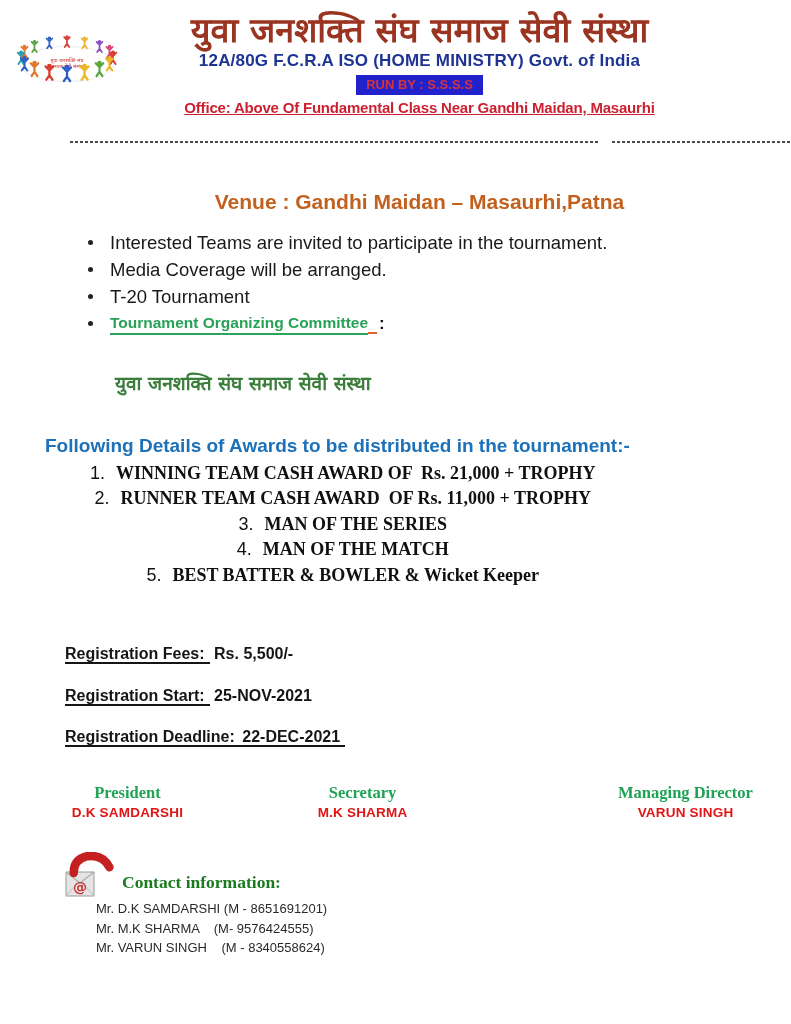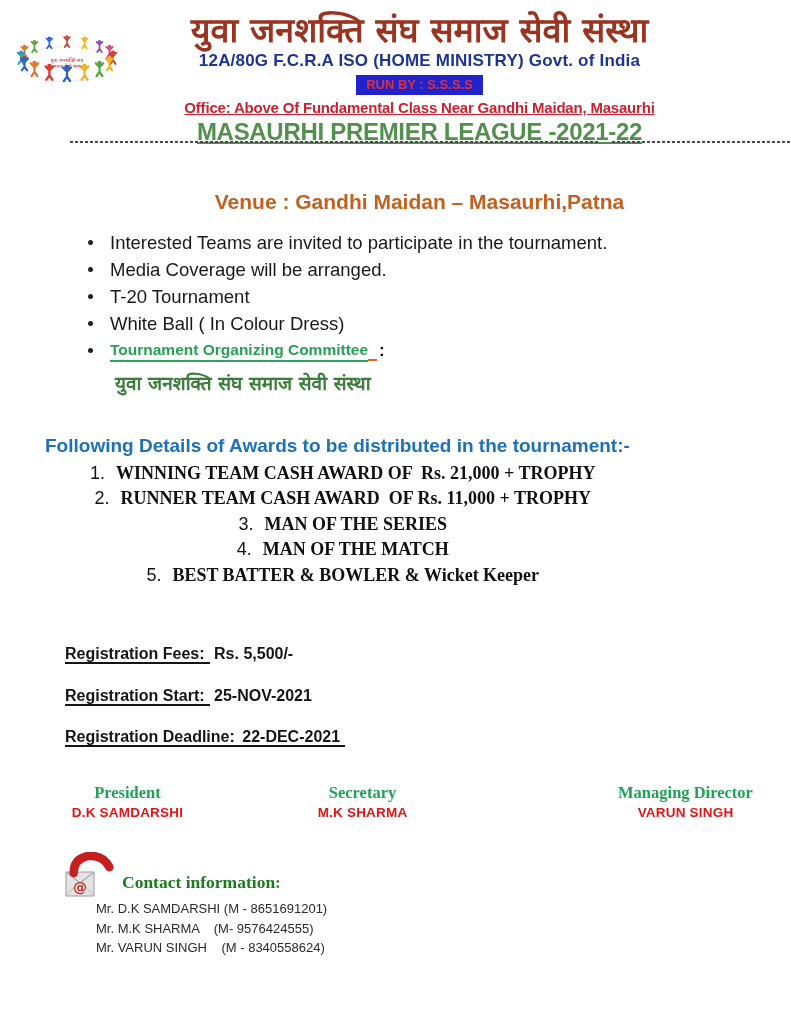--- a/index.html
+++ b/index.html
@@ -104,21 +104,20 @@
       <use href="#pf" transform="translate(69.6,53.7) scale(1.08)" style="color:#eeb320"></use>
       <use href="#pf" transform="translate(52,55) scale(1.1)" style="color:#2a5fc4"></use>
     </svg>
   </div>
 
   <div class="header">
     <div class="org-name">युवा जनशक्ति संघ समाज सेवी संस्था</div>
     <div class="credentials">12A/80G F.C.R.A ISO (HOME MINISTRY) Govt. of India</div>
     <div><span class="run-by">RUN BY : S.S.S.S</span></div>
     <div class="office-line">Office: Above Of Fundamental Class Near Gandhi Maidan, Masaurhi</div>
-    <div class="league-title">MASAURHI PREMIER LEAGUE -2021-22</div>
   </div>
 
   <div class="sep">
     <div class="seg1"></div>
       <div class="gap"></div>
       <div class="seg2"></div>
   </div>
 
 
   <div class="venue">
@@ -127,23 +126,20 @@
 
   <ul class="bullets">
     <li>
         <span>Interested Teams are invited to participate in the tournament.</span>
       </li>
     <li>
         <span>Media Coverage will be arranged.</span>
       </li>
     <li>
         <span>T-20 Tournament</span>
-      </li>
-    <li>
-        <span>White Ball ( In Colour Dress)</span>
       </li>
     <li>
       <span class="committee-label">Tournament Organizing Committee</span>
         <span class="committee-tail"></span>
         <span class="committee-colon">:</span>
     </li>
   </ul>
 
   <div class="committee-org">युवा जनशक्ति संघ समाज सेवी संस्था</div>
 

